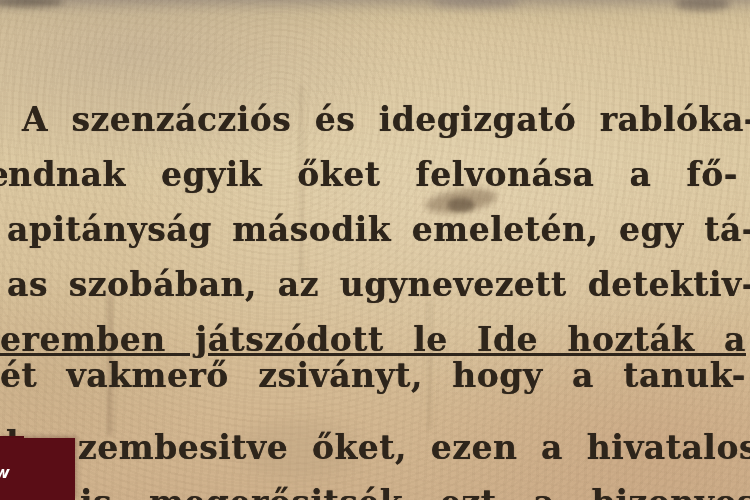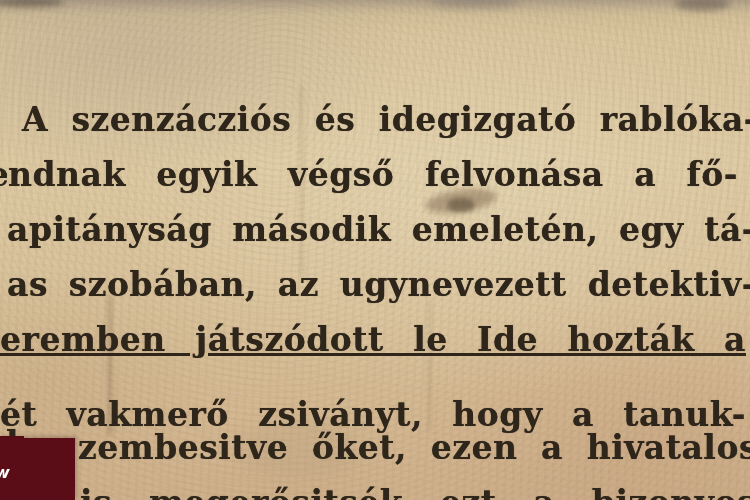--- a/index.html
+++ b/index.html
@@ -50,21 +50,21 @@
     font-size: 33px; font-weight: 700; letter-spacing: 0.5px;
     text-align: justify; text-align-last: justify;
     text-shadow: 0 0 0.7px rgba(46,37,27,0.8);
     white-space: nowrap;
   }
   .l1 { left: 22px;  right: -8px; top: 100px; }
   .l2 { left: 8px;   right: 12px; top: 155px; }
   .l3 { left: 7px;   right: -6px; top: 210px; }
   .l4 { left: 7px;   right: -6px; top: 265px; }
   .l5 { left: 0px;   right: 4px;  top: 320px; text-decoration: underline; }
-  .l6 { left: 0px;   right: 4px;  top: 395px; }
+  .l6 { left: 0px;   right: 4px;  top: 356px; }
   .l7 { left: 78px;  right: -8px; top: 428px; }
   .l8 { left: 80px;  right: -6px; top: 483px; }
   .frag {
     position: absolute; overflow: hidden; color: #2e251b;
     font-size: 33px; font-weight: 700; height: 42px;
     text-shadow: 0 0 0.7px rgba(46,37,27,0.8);
   }
   .frag-l2 { left: 0; top: 155px; width: 7px;  } .frag-l2 span { margin-left:-12px; display:inline-block; }
   .frag-l7 { left: 6px; top: 424px; width: 16px; }
   .frag-l8 { left: 52px; top: 490px; width: 18px; }
@@ -94,21 +94,21 @@
   <div class="stain s-emelet"></div>
   <div class="stain s-emelet2"></div>
   <div class="stain s-mid"></div>
   <div class="crease-1"></div>
   <div class="crease-2"></div>
   <div class="crease-3"></div>
 
 
   <div class="bline l1">A szenzácziós és idegizgató rablóka-</div>
   <div class="frag frag-l2"><span>e</span></div>
-  <div class="bline l2">ndnak egyik végső felvonása a fő-</div>
+  <div class="bline l2">ndnak egyik őket felvonása a fő-</div>
   <div class="bline l3">apitányság második emeletén, egy tá-</div>
   <div class="bline l4">as szobában, az ugynevezett detektiv-</div>
   <div class="bline l5">eremben játszódott le  Ide hozták a</div>
   <div class="bline l6">ét vakmerő zsiványt, hogy a tanuk-</div>
   <div class="frag frag-l7"><span>l</span></div>
   <div class="bline l7">zembesitve őket, ezen a hivatalos</div>
   <div class="frag frag-l8"><span>a</span></div>
   <div class="bline l8">is megerősitsék ezt a bizonyos</div>
 
   <div class="redbox-step"></div>

